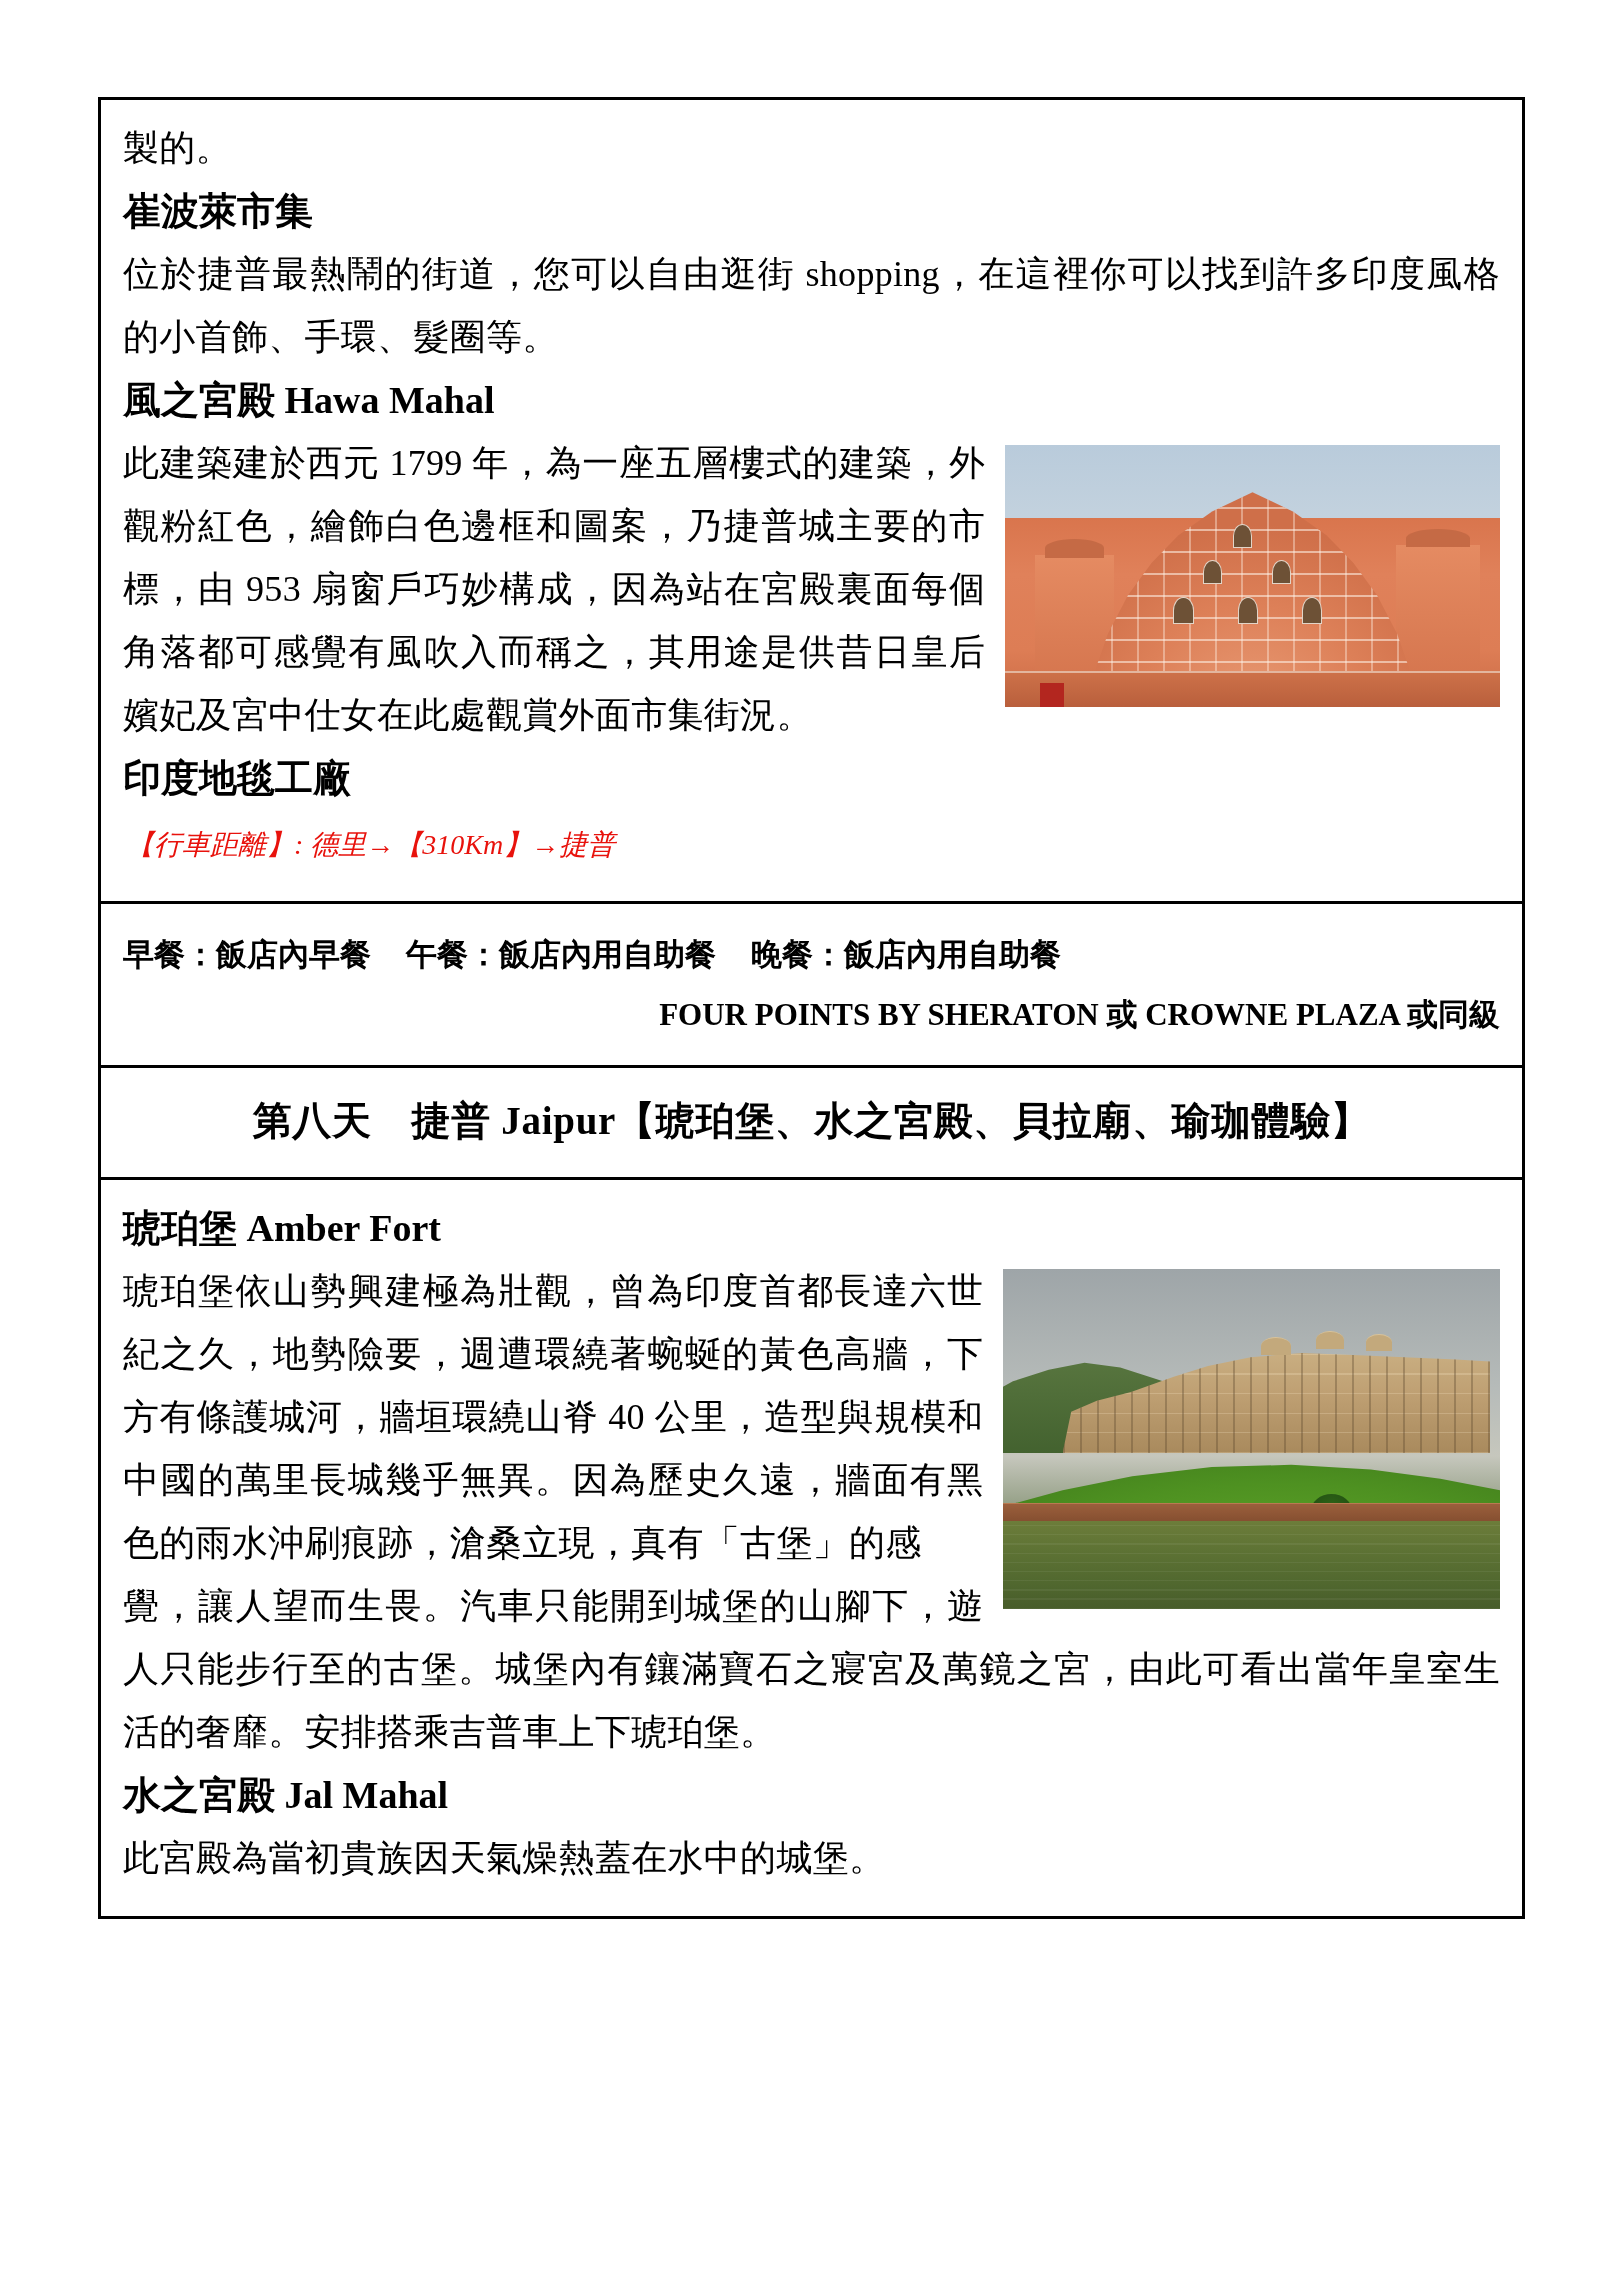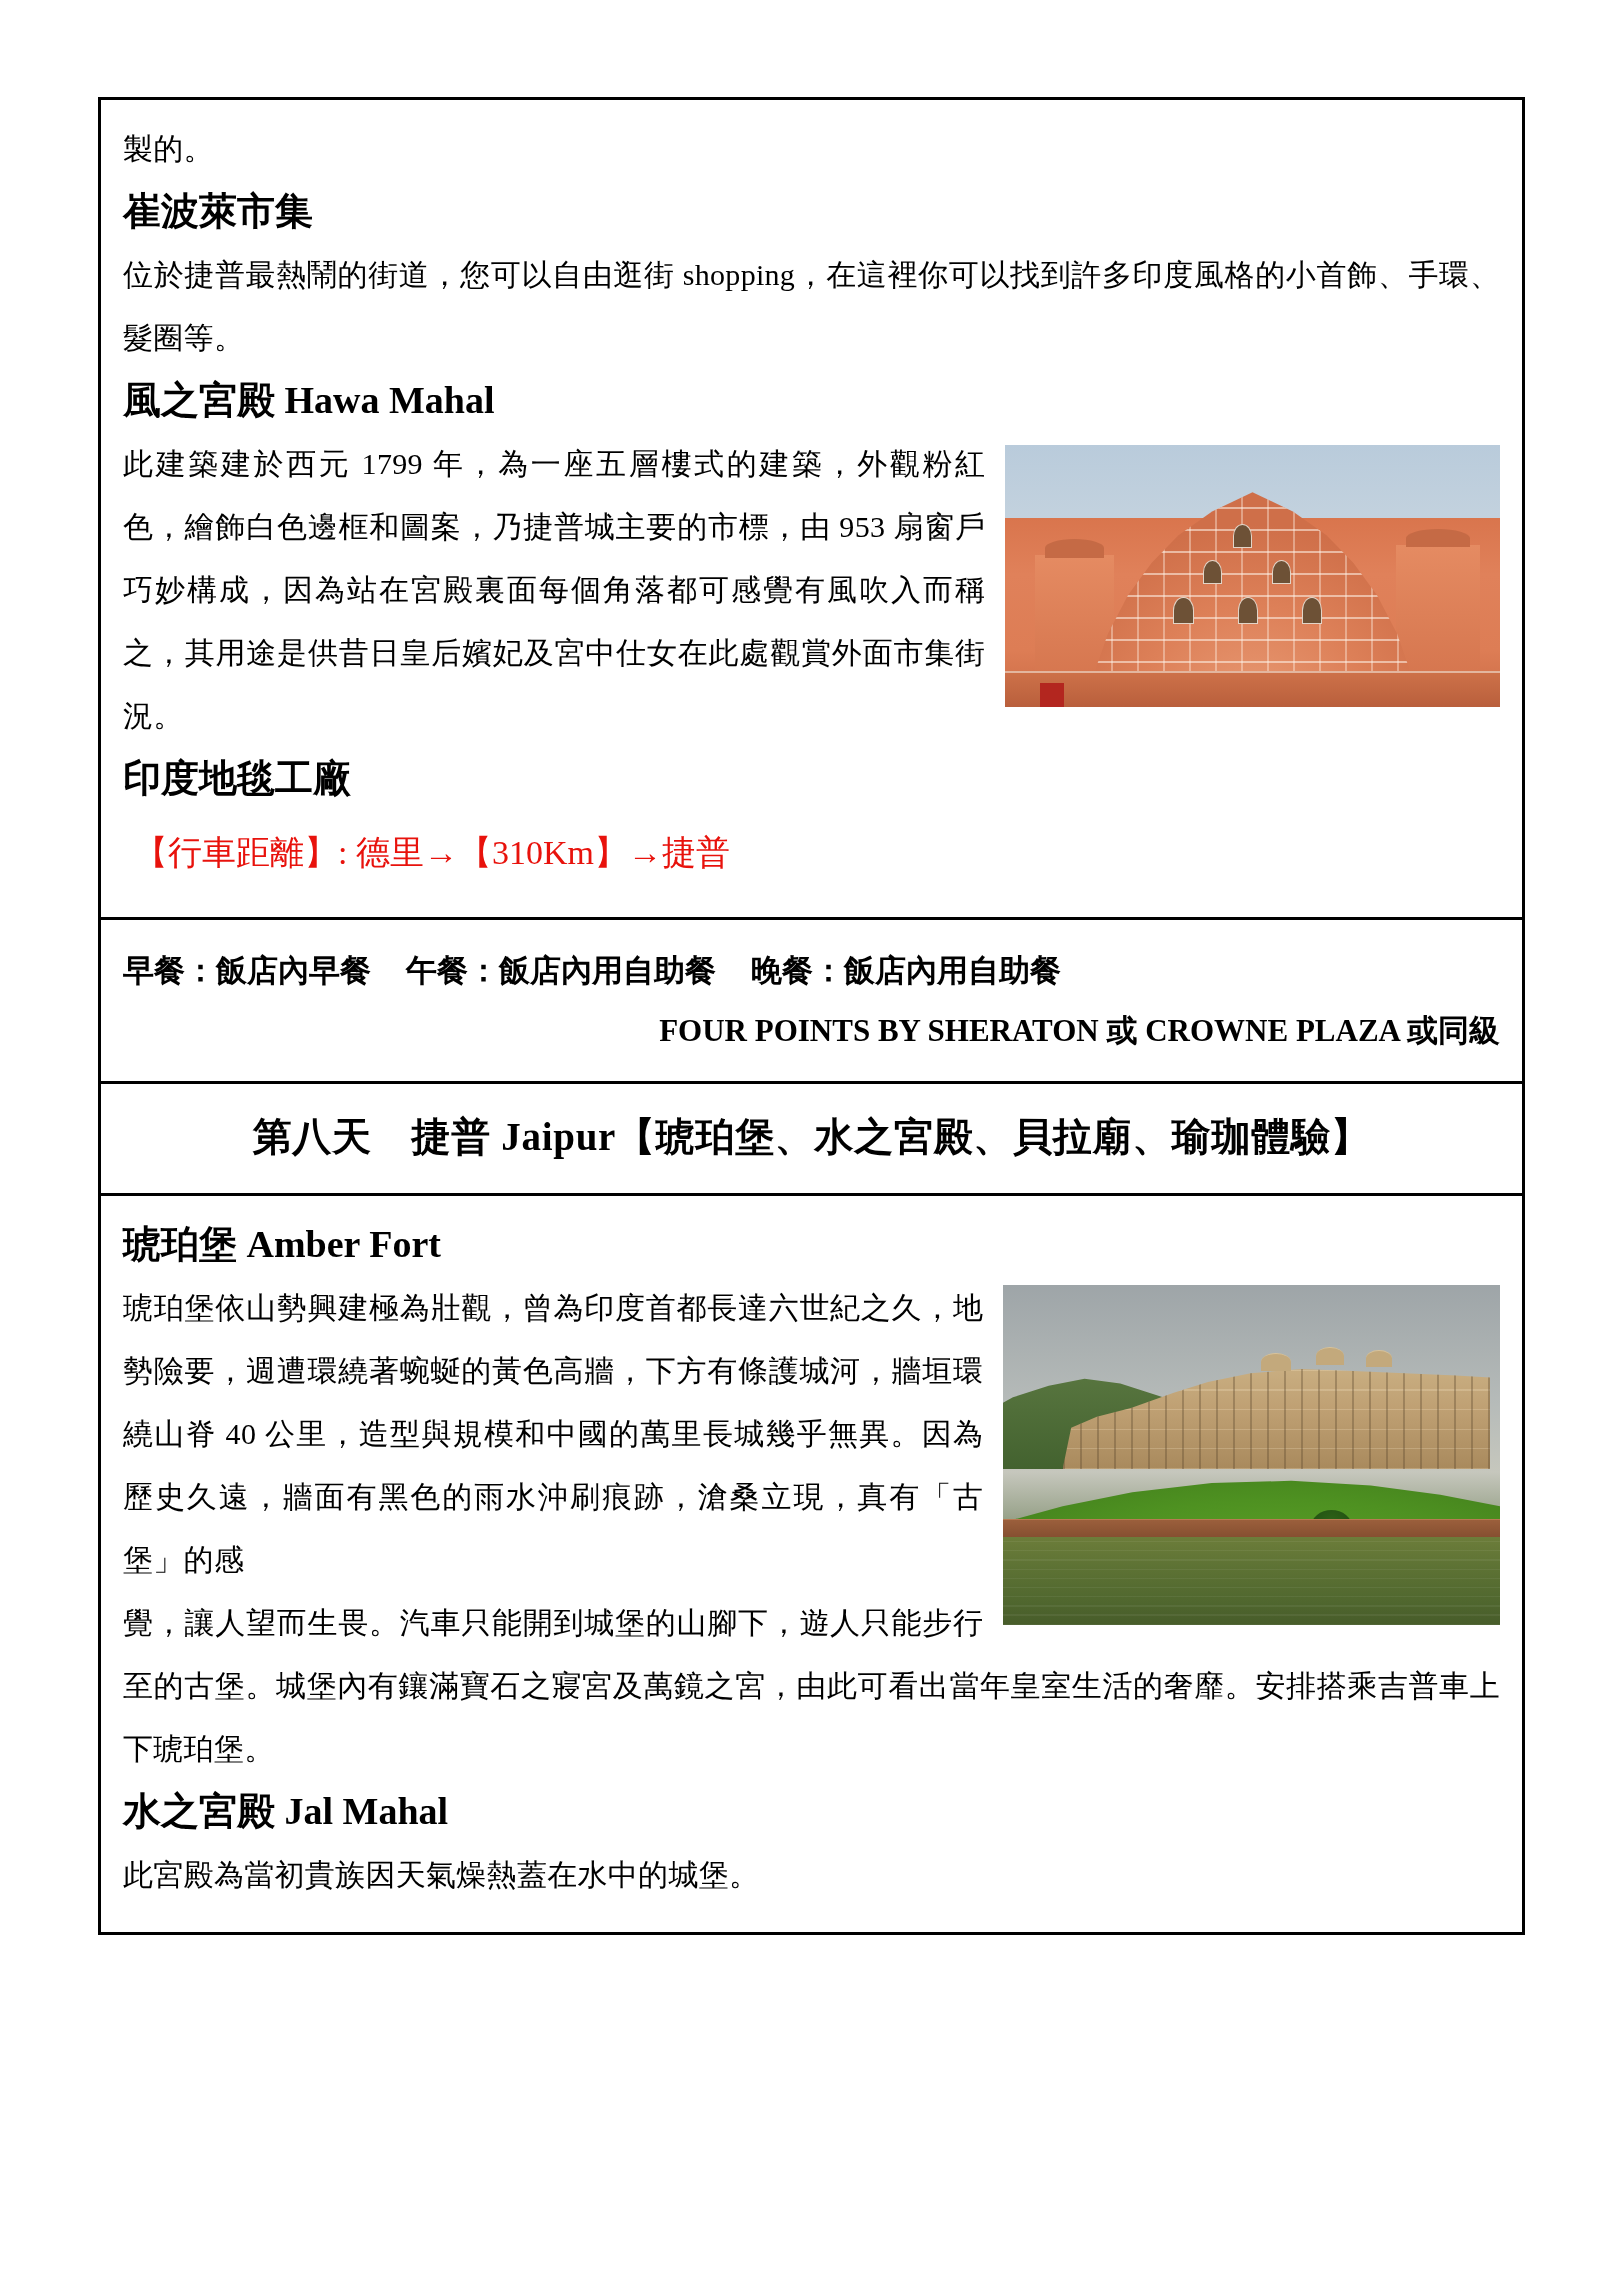--- a/index.html
+++ b/index.html
@@ -42,39 +42,40 @@
   }
   .row:last-child { border-bottom: none; }
 
   .cell {
     padding: 17px 22px 22px 22px;
     box-sizing: border-box;
   }
 
   
   .para {
-    font-size: 30px;
+    font-size: 36px;
     line-height: 63px;
     letter-spacing: 0.3px;
     margin: 0;
     text-align: justify;
     text-justify: inter-ideograph;
   }
   .heading {
     font-size: 38px;
     line-height: 63px;
     font-weight: bold;
     margin: 0;
   }
   .red {
     color: #e8120c;
-    font-size: 34px;
+    font-size: 28px;
     line-height: 63px;
-    margin: 11px;
+    margin: 3px;
     font-weight: normal;
+    font-style: italic;
   }
 
   .latin { font-family: "Liberation Serif", "DejaVu Serif", serif; }
 
   
   .meal-line {
     font-size: 31px;
     line-height: 60px;
     font-weight: bold;
     margin: 0;

